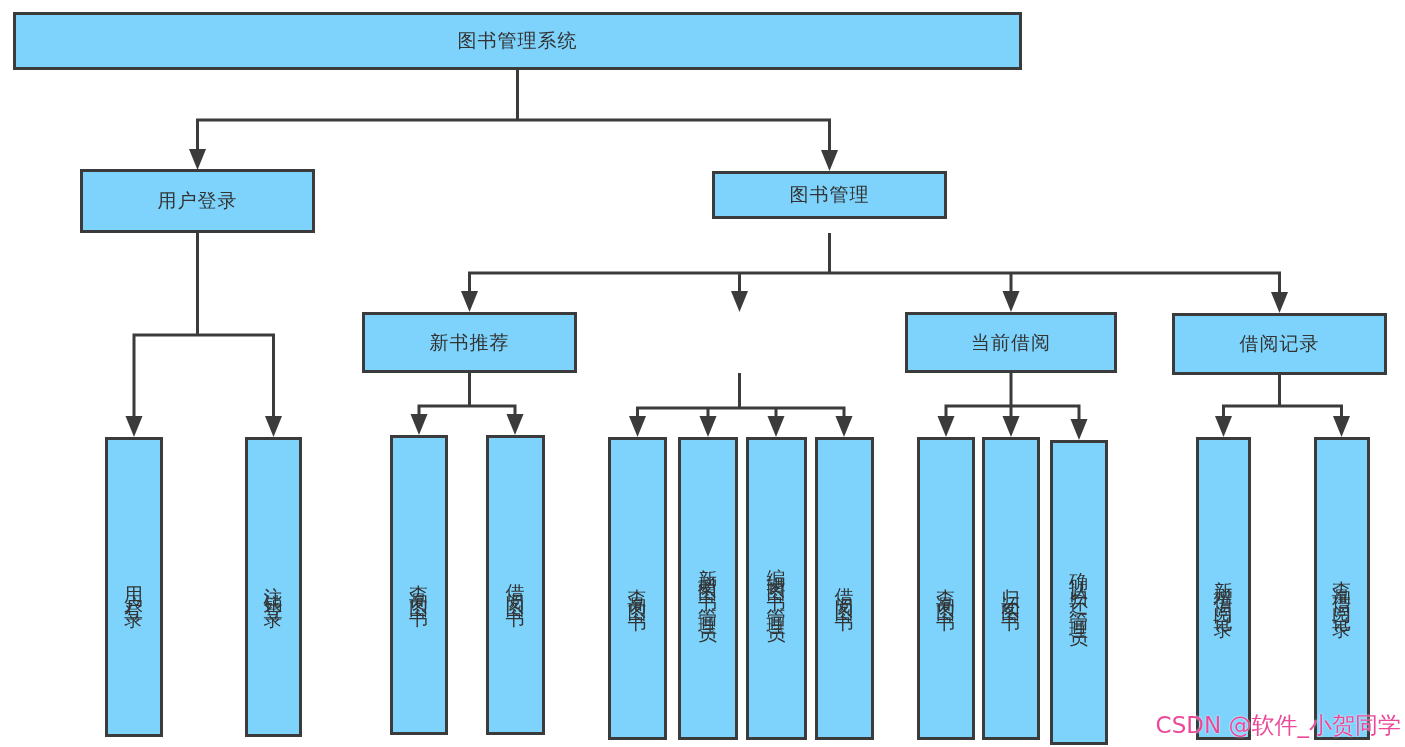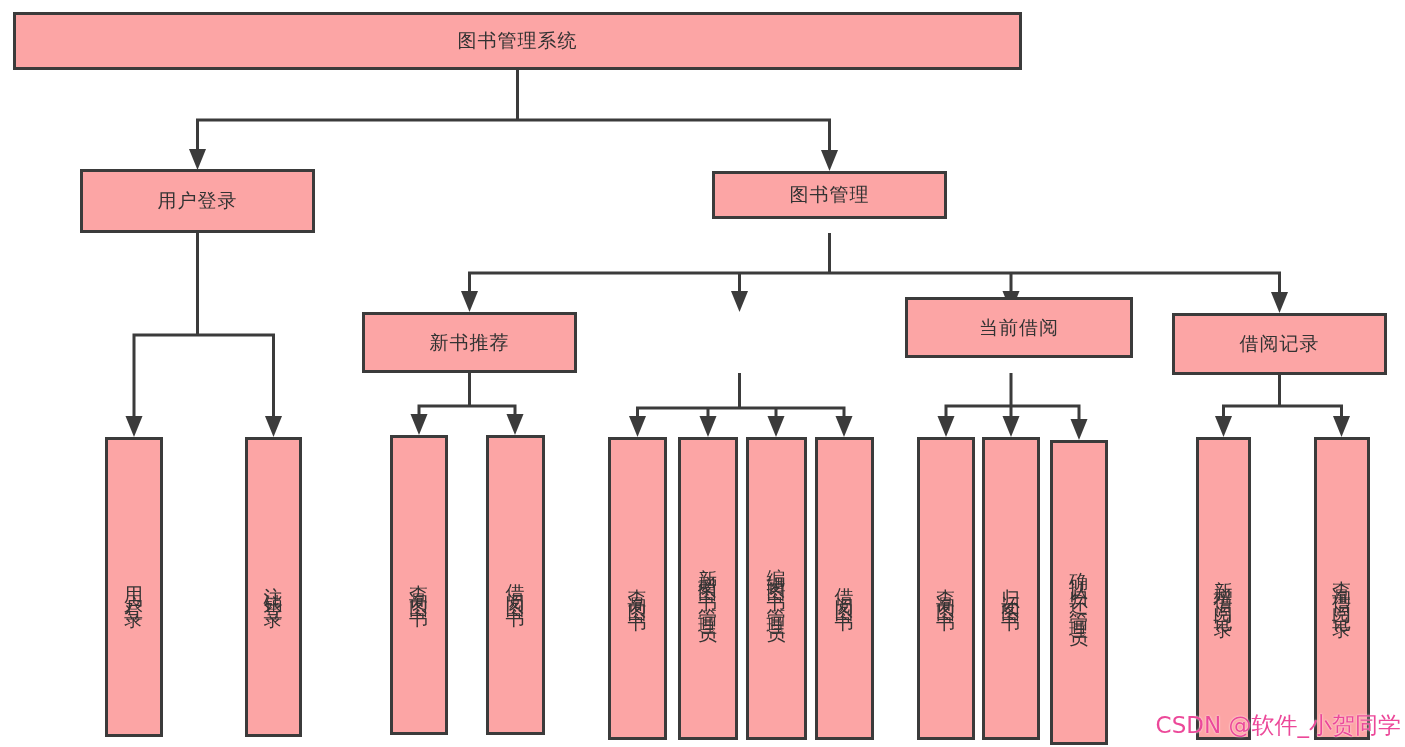--- a/index.html
+++ b/index.html
@@ -13,21 +13,21 @@
   }
   .wires {
     position: absolute;
     left: 0; top: 0;
     width: 1405px; height: 747px;
     pointer-events: none;
   }
   .node {
     position: absolute;
     box-sizing: border-box;
-    background: #fca5a5;
+    background: #7dd3fc;
     border: 3px solid #3b3b3b;
     display: flex;
     align-items: center;
     justify-content: center;
     color: #333333;
     z-index: 2;
   }
   .node.h span {
     font-size: 19px;
     letter-spacing: 1px;
@@ -111,21 +111,21 @@
   <div class="node v" style="left:105px; top:437px; width:58px; height:300px;">
     <span>用户登录</span>
   </div>
   <div class="node v" style="left:245px; top:437px; width:57px; height:300px;">
     <span>注销登录</span>
   </div>
 
   <div class="node h" style="left:362px; top:312px; width:215px; height:61px;">
     <span>新书推荐</span>
   </div>
-  <div class="node h" style="left:905px; top:297px; width:228px; height:61px;">
+  <div class="node h" style="left:905px; top:312px; width:212px; height:61px;">
     <span>当前借阅</span>
   </div>
   <div class="node h" style="left:1172px; top:313px; width:215px; height:62px;">
     <span>借阅记录</span>
   </div>
 
   <div class="node v" style="left:390px; top:435px; width:58px; height:300px;">
     <span>查询图书</span>
   </div>
   <div class="node v" style="left:486px; top:435px; width:59px; height:300px;">

